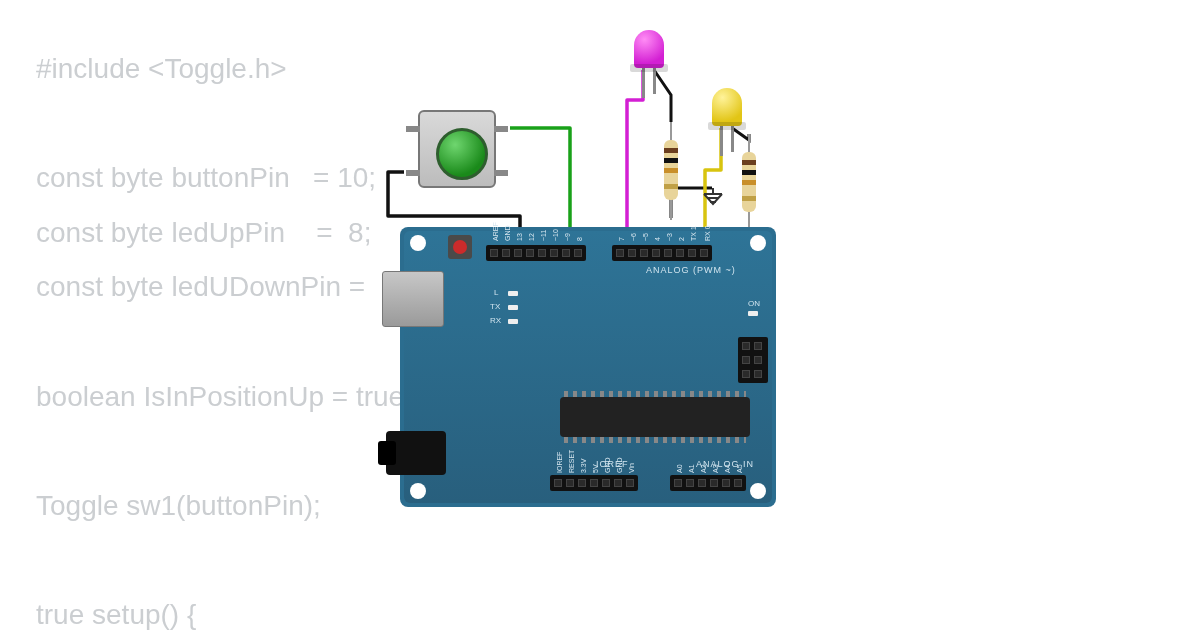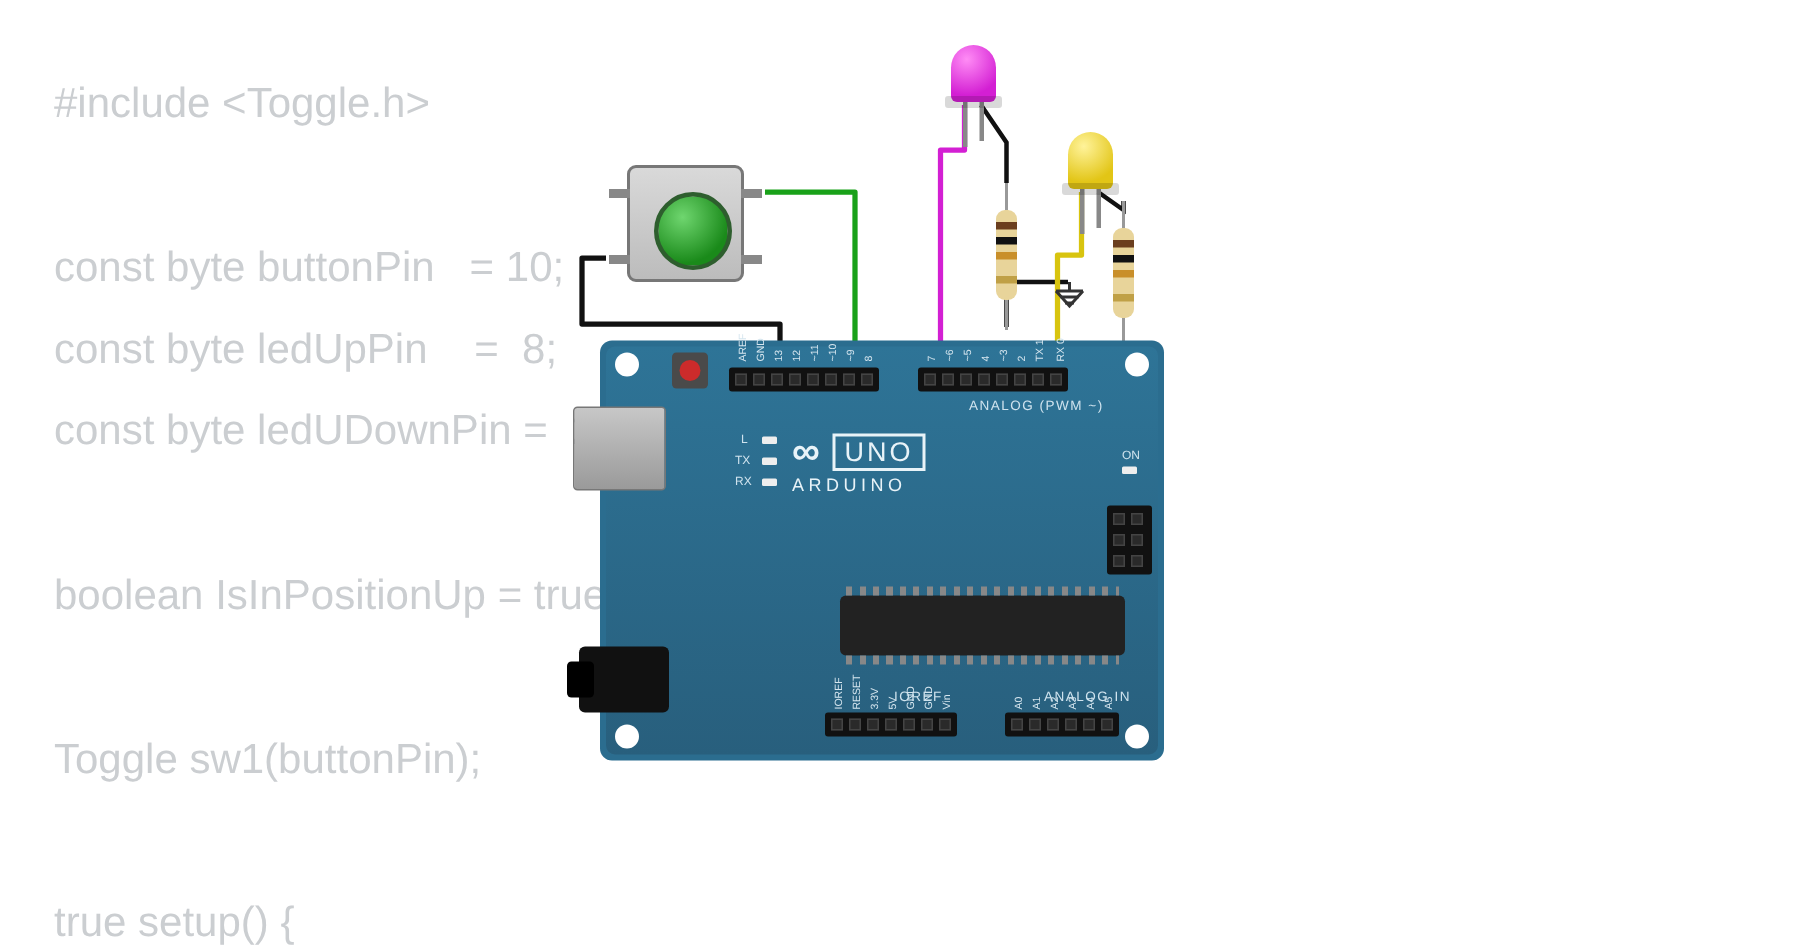--- a/index.html
+++ b/index.html
@@ -390,21 +390,16 @@
       <span class="lbl lbl-row-bot" style="left:312px">A3</span>
       <span class="lbl lbl-row-bot" style="left:324px">A4</span>
       <span class="lbl lbl-row-bot" style="left:336px">A5</span>
 
       <div class="section-lbl sec-digital">ANALOG (PWM ~)</div>
       <div class="section-lbl sec-power">IOREF</div>
       <div class="section-lbl sec-analog">ANALOG IN</div>
 
       <div class="chip"></div>
 
-      <div class="brand">
-        <span class="inf">∞</span>
-        <span class="uno-box">UNO</span>
-        <span class="ardu">ARDUINO</span>
-      </div>
     </div>
   </div>
 
 </div>
 
 </body></html>

